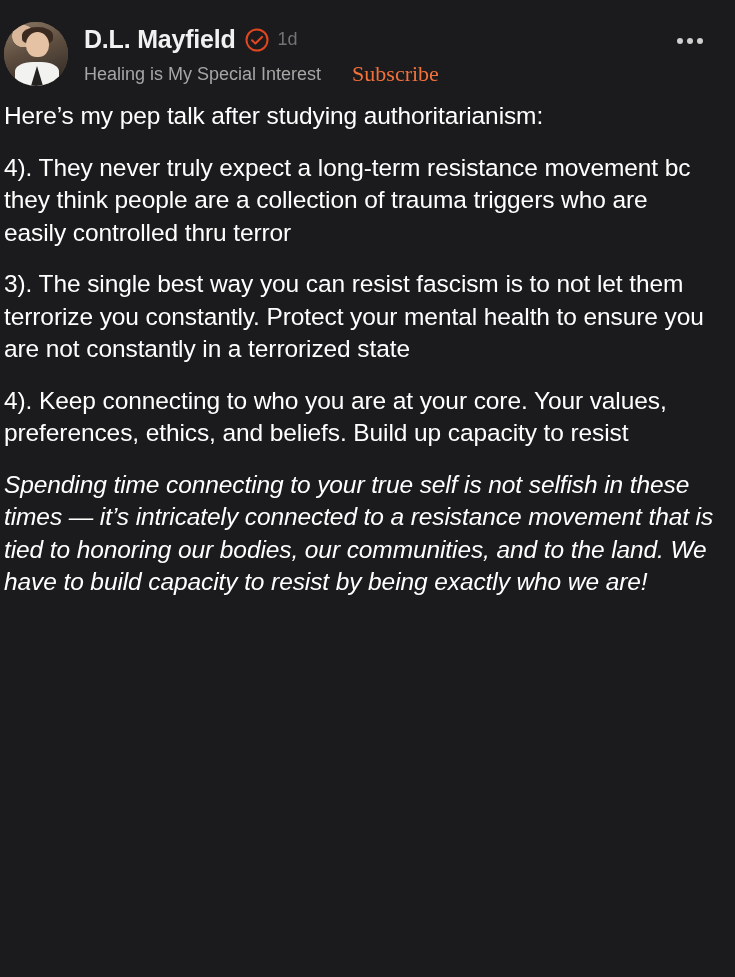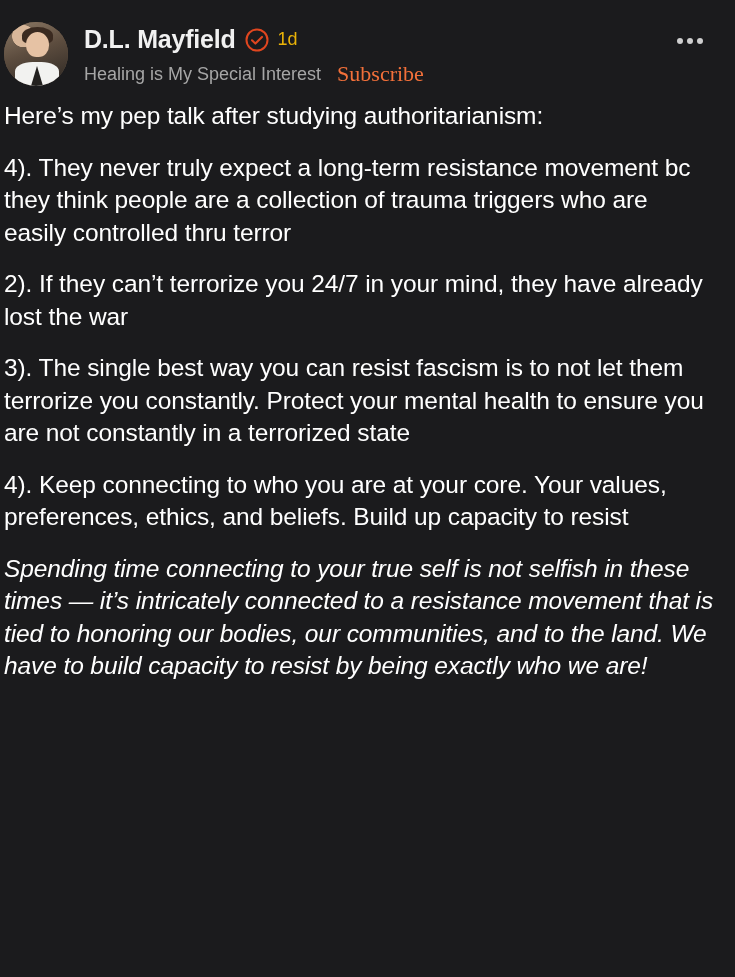--- a/index.html
+++ b/index.html
@@ -88,27 +88,27 @@
     font-weight: bold;
     letter-spacing: -0.2px;
     white-space: nowrap;
   }
   .verified {
     width: 24px; height: 24px;
     flex: 0 0 24px;
     display: block;
   }
   .time {
-    color: #eab308;
+    color: #737373;
     font-size: 18px;
   }
   .sub-row {
     display: flex;
     align-items: center;
-    gap: 16px;
+    gap: 31px;
     margin-top: 7px;
   }
   .pub-name {
     color: #a6a6a6;
     font-size: 18px;
     white-space: nowrap;
   }
   .subscribe {
     color: #f2703a;
     font-size: 22px;
@@ -186,19 +186,18 @@
         <i></i>
         <i></i>
       </span>
     </button>
 
   </div>
 
   <div class="body-text">
     <p>Here’s my pep talk after studying authoritarianism:</p>
     <p>4). They never truly expect a long-term resistance movement bc they think people are a collection of trauma triggers who are easily controlled thru terror</p>
-    <p>2). If they can’t terrorize you 24/7 in your mind, they have already lost the war</p>
     <p>3). The single best way you can resist fascism is to not let them terrorize you constantly. Protect your mental health to ensure you are not constantly in a terrorized state</p>
     <p>4). Keep connecting to who you are at your core. Your values, preferences, ethics, and beliefs. Build up capacity to resist</p>
     <p>Spending time connecting to your true self is not selfish in these times — it’s intricately connected to a resistance movement that is tied to honoring our bodies, our communities, and to the land. We have to build capacity to resist by being exactly who we are!</p>
   </div>
 
 </div>
 
 </body></html>

